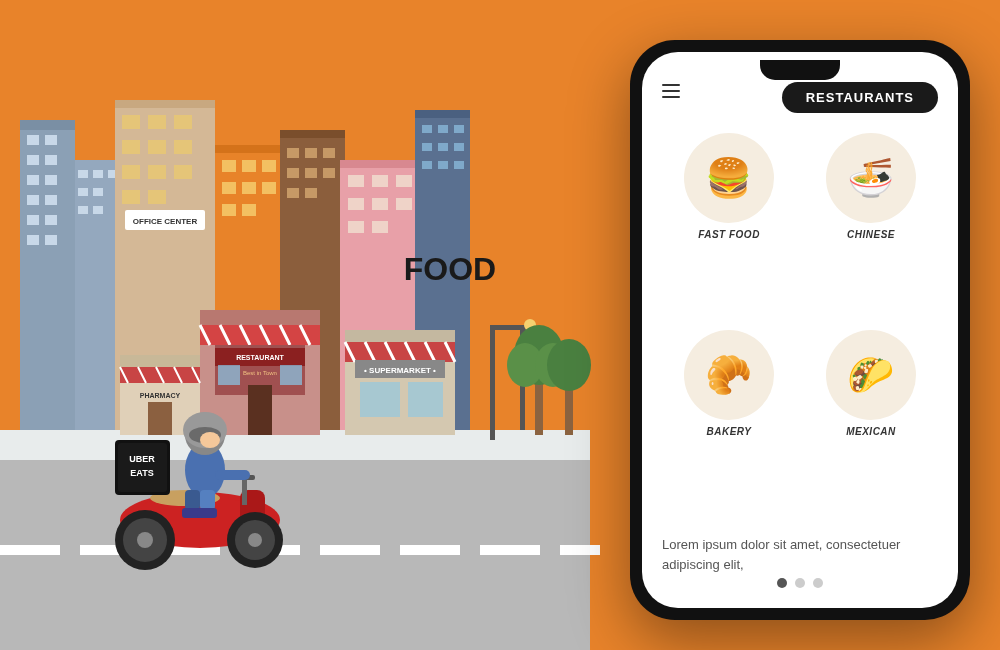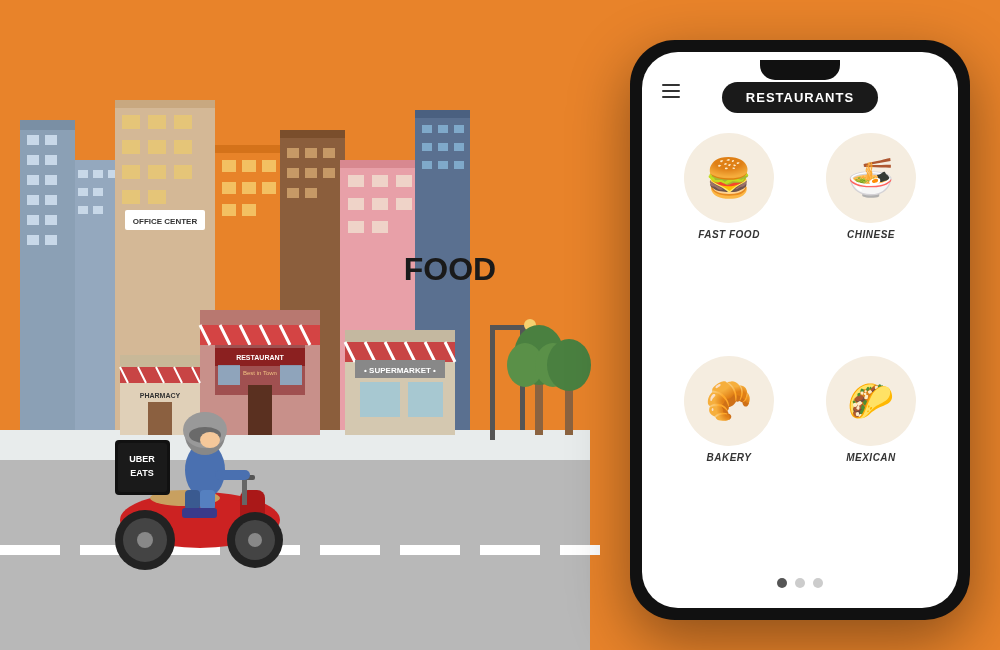--- a/index.html
+++ b/index.html
@@ -59,21 +59,21 @@
       display: flex;
       flex-direction: column;
       position: relative;
     }
 
     
     .phone-header {
       padding: 30px 20px 10px;
       display: flex;
       align-items: center;
-      justify-content: center;
+      justify-content: flex-end;
       position: relative;
     }
 
     .hamburger-menu {
       position: absolute;
       left: 20px;
       top: 32px;
       display: flex;
       flex-direction: column;
       gap: 4px;
@@ -406,20 +406,21 @@
           <span class="category-label">BAKERY</span>
         </div>
 
         <div class="category-item">
           <div class="category-circle">🌮</div>
           <span class="category-label">MEXICAN</span>
         </div>
 
       </div>
 
+      <div class="phone-description">Lorem ipsum dolor sit amet, consectetuer adipiscing elit,</div>
 
 
       <div class="pagination-dots">
         <div class="dot active"></div>
         <div class="dot inactive"></div>
         <div class="dot inactive"></div>
       </div>
 
     </div>
   </div>

